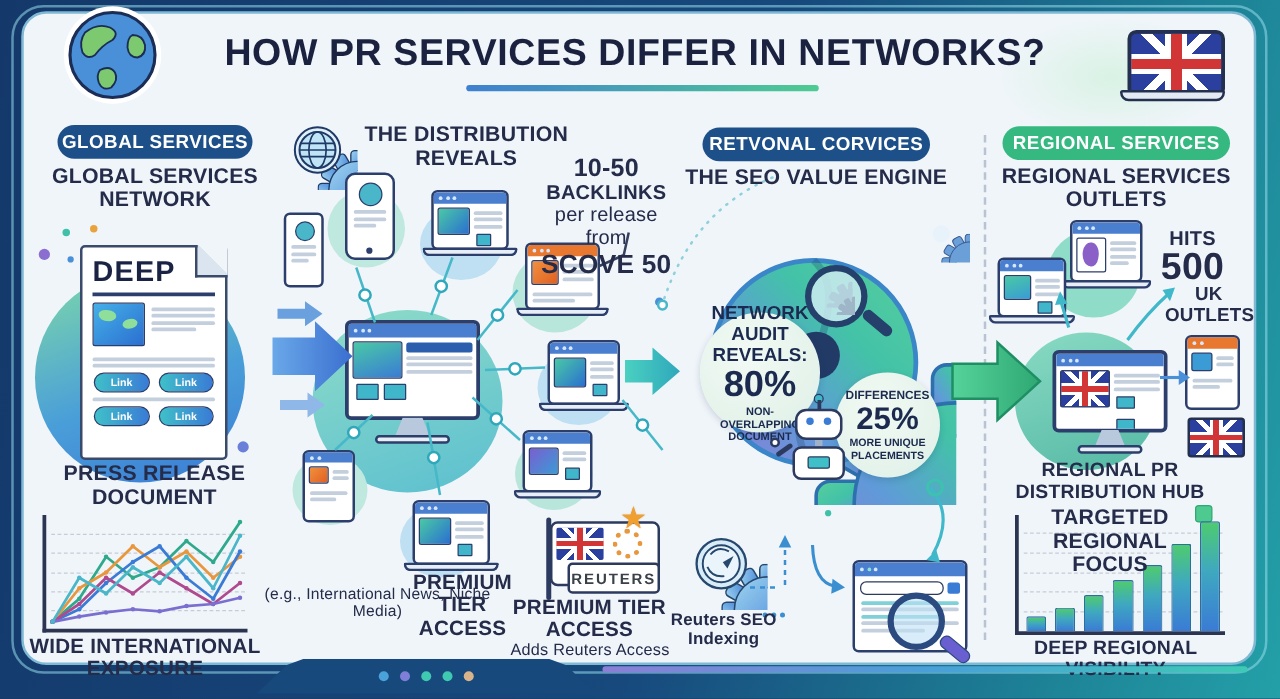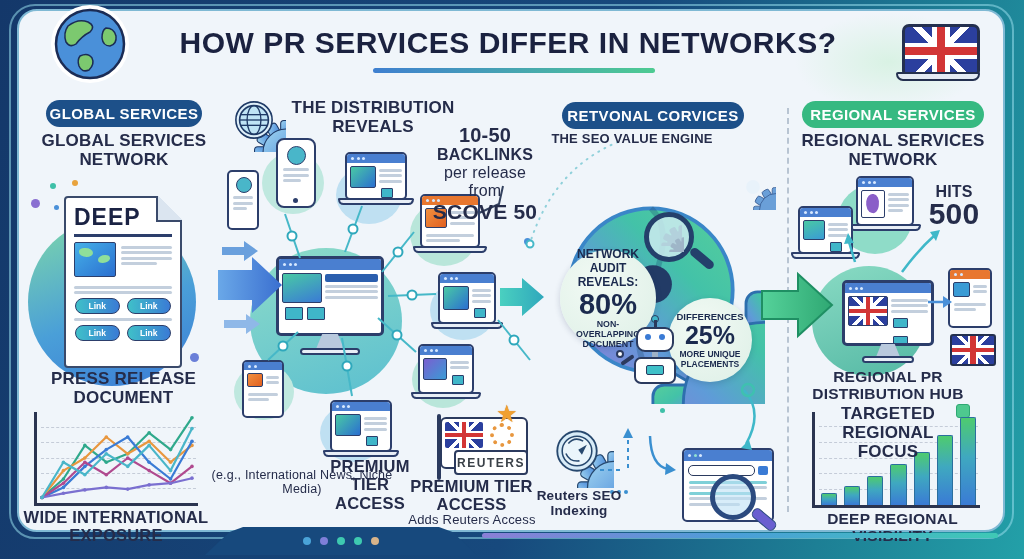--- a/index.html
+++ b/index.html
@@ -415,35 +415,35 @@
       </div>
   </div>
   <div class="lapbase z2" style="left:323px;top:450px;width:76px"></div>
 
   <div class="cap z5" style="left:196px;top:468px;width:212px;font-size:12.5px;font-weight:400">(e.g., International News, Niche Media)</div>
   <div class="cap z5" style="left:322px;top:457px;width:96px;font-size:16.5px">PREMIUM TIER ACCESS</div>
 
   <div class="pill z5" style="left:562px;top:102px;width:182px;height:27px;background:#1d5089;font-size:15px">
       <span>RETVONAL CORVICES</span>
     </div>
-  <div class="cap z5" style="left:524px;top:132px;width:216px;font-size:13px">THE SEO VALUE ENGINE</div>
+  <div class="cap z5" style="left:545px;top:132px;width:216px;font-size:17px">THE SEO VALUE ENGINE</div>
 
   <svg class="abs z2" style="left:537px;top:176px" width="228" height="228" viewBox="-60 -60 120 120">
     <use href="#gear" fill="url(#gearGrad)" stroke="#2e6fae" stroke-width="1.5"></use>
     <circle r="43" fill="url(#gearGrad)" stroke="#3a86c8" stroke-width="2"></circle>
     <path d="M 0,-43 C 22,-22 -22,22 0,43" stroke="rgba(25,75,115,0.3)" stroke-width="3" fill="none"></path>
     <circle cx="1" cy="-3" r="10" fill="#223b66"></circle>
   </svg>
   <svg class="abs z2" style="left:730px;top:164px" width="46" height="46" viewBox="-60 -60 120 120">
     <use href="#gear" fill="#6a9fd8" stroke="#35588f" stroke-width="2"></use>
     <circle r="18" fill="#e8f2fa"></circle>
   </svg>
 
   <div class="bubble" style="left:560px;top:250px;width:96px;height:96px">
-    <div style="font-size:12px;width:80px">NETWORK AUDIT REVEALS:</div>
+    <div style="font-size:15px;width:80px">NETWORK AUDIT REVEALS:</div>
     <div style="font-size:29px;line-height:1.05">80%</div>
     <div style="font-size:8.8px;width:84px">NON-OVERLAPPING DOCUMENT</div>
   </div>
   <div class="bubble" style="left:668px;top:298px;width:84px;height:84px">
     <div style="font-size:9.5px">DIFFERENCES</div>
     <div style="font-size:25px;line-height:1.05">25%</div>
     <div style="font-size:8.5px;width:70px">MORE UNIQUE PLACEMENTS</div>
   </div>
 
   <div class="abs z3" style="left:632px;top:202px;width:86px;height:84px">
@@ -513,21 +513,21 @@
   </div>
   <div class="abs z3" style="left:710px;top:474px;width:70px;height:66px">
     <div class="circ" style="left:0;top:0;width:46px;height:46px;background:rgba(190,225,245,.6);border:5px solid #2b4a7f;box-sizing:border-box"></div>
     <div style="position:absolute;left:40px;top:40px;width:26px;height:9px;background:#6a5fd0;border:1.5px solid #2b4a7f;border-radius:5px;transform:rotate(40deg)"></div>
   </div>
 
   <div class="sep"></div>
   <div class="pill z5" style="left:802px;top:101px;width:182px;height:27px;background:#36b981;font-size:15px">
       <span>REGIONAL SERVICES</span>
     </div>
-  <div class="cap z5" style="left:798px;top:131px;width:190px;font-size:17px">REGIONAL SERVICES NETWORK</div>
+  <div class="cap z5" style="left:798px;top:131px;width:190px;font-size:17px">REGIONAL SERVICES OUTLETS</div>
 
   <div class="circ" style="left:838px;top:184px;width:74px;height:70px;background:#8fdcc8;z-index:1"></div>
   <div class="browser z2" style="left:856px;top:176px;width:58px;height:50px">
     <div class="tb">
         <i></i>
         <i></i>
         <i></i>
       </div>
     <div class="bodyrow">
       <div style="width:22px;height:26px;background:#fff;border:1.5px solid #2c3e6b;border-radius:2px;position:relative">
@@ -550,20 +550,21 @@
       </div>
     <div class="bodyrow">
         <div class="im" style="width:20px;height:18px;background:linear-gradient(160deg,#49c9a5,#3a9bd5)"></div>
       <div class="col"><div class="ls"></div><div class="ls"></div><div class="ls"></div><div class="sq"></div></div>
       </div>
   </div>
   <div class="lapbase z2" style="left:791px;top:252px;width:69px"></div>
 
   <div class="cap z5" style="left:928px;top:183px;width:52px;font-size:16px">HITS</div>
   <div class="cap z5" style="left:922px;top:197px;width:64px;font-size:30px">500</div>
+  <div class="cap z5" style="left:932px;top:228px;width:70px;font-size:15px">UK OUTLETS</div>
 
   <div class="circ" style="left:812px;top:266px;width:114px;height:110px;background:linear-gradient(160deg,#8adbc4,#54b8a4);z-index:1"></div>
   <div class="browser z2" style="left:842px;top:280px;width:92px;height:66px;border-width:3px">
     <div class="tb" style="height:10px">
         <i></i>
         <i></i>
         <i></i>
       </div>
     <div class="bodyrow">
       <div class="uj" style="width:38px;height:28px;border:1.5px solid #2c3e6b;border-radius:2px"></div>

